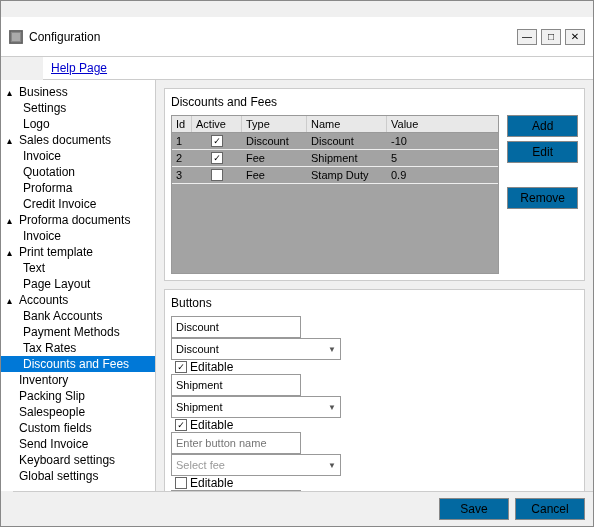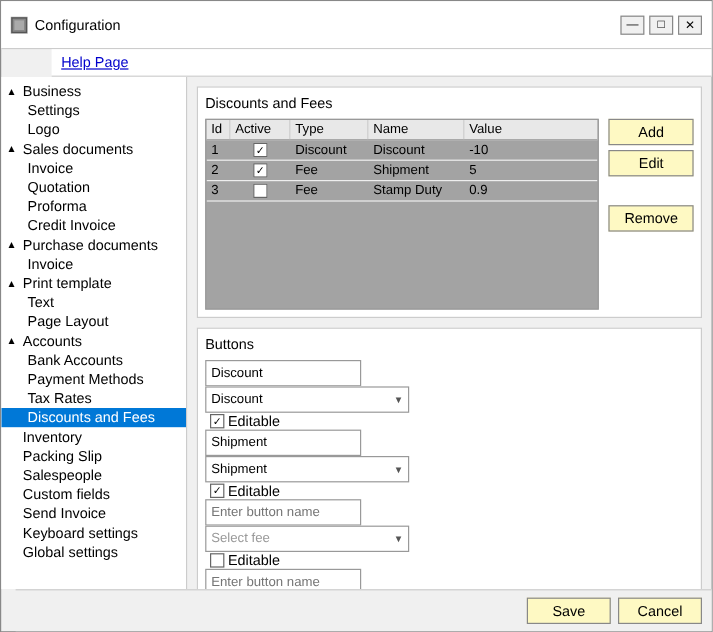--- a/index.html
+++ b/index.html
@@ -22,20 +22,21 @@
       display: flex;
       flex-direction: column;
     }
     .title-bar {
       background: #fff;
       border-bottom: 1px solid #ccc;
       display: flex;
       align-items: center;
       padding: 4px 8px;
       height: 40px;
+      margin-top: 16px;
     }
     .title-bar-icon {
       width: 14px;
       height: 14px;
       margin-right: 6px;
       background: #888;
       display: inline-block;
     }
     .title-bar-text {
       flex: 1;
@@ -175,21 +176,21 @@
       background: #fff;
     }
     .side-buttons {
       display: flex;
       flex-direction: column;
       gap: 4px;
     }
     .btn {
       padding: 3px 12px;
       border: 1px solid #888;
-      background: #fef9c3;
+      background: #0369a1;
       cursor: pointer;
       font-size: 12px;
       min-width: 70px;
     }
     .btn:disabled {
       color: #999;
       cursor: default;
     }
     .btn-name-input {
       width: 130px;
@@ -298,21 +299,21 @@
           <span>Quotation</span>
         </div>
         <div class="sidebar-item level1">
           <span>Proforma</span>
         </div>
         <div class="sidebar-item level1">
           <span>Credit Invoice</span>
         </div>
         <div class="sidebar-item level0">
           <span class="sidebar-toggle">▴</span>
-          <span>Purchase documents</span>
+          <span>Proforma documents</span>
         </div>
         <div class="sidebar-item level1">
           <span>Invoice</span>
         </div>
         <div class="sidebar-item level0">
           <span class="sidebar-toggle">▴</span>
           <span>Print template</span>
         </div>
         <div class="sidebar-item level1">
           <span>Text</span>

